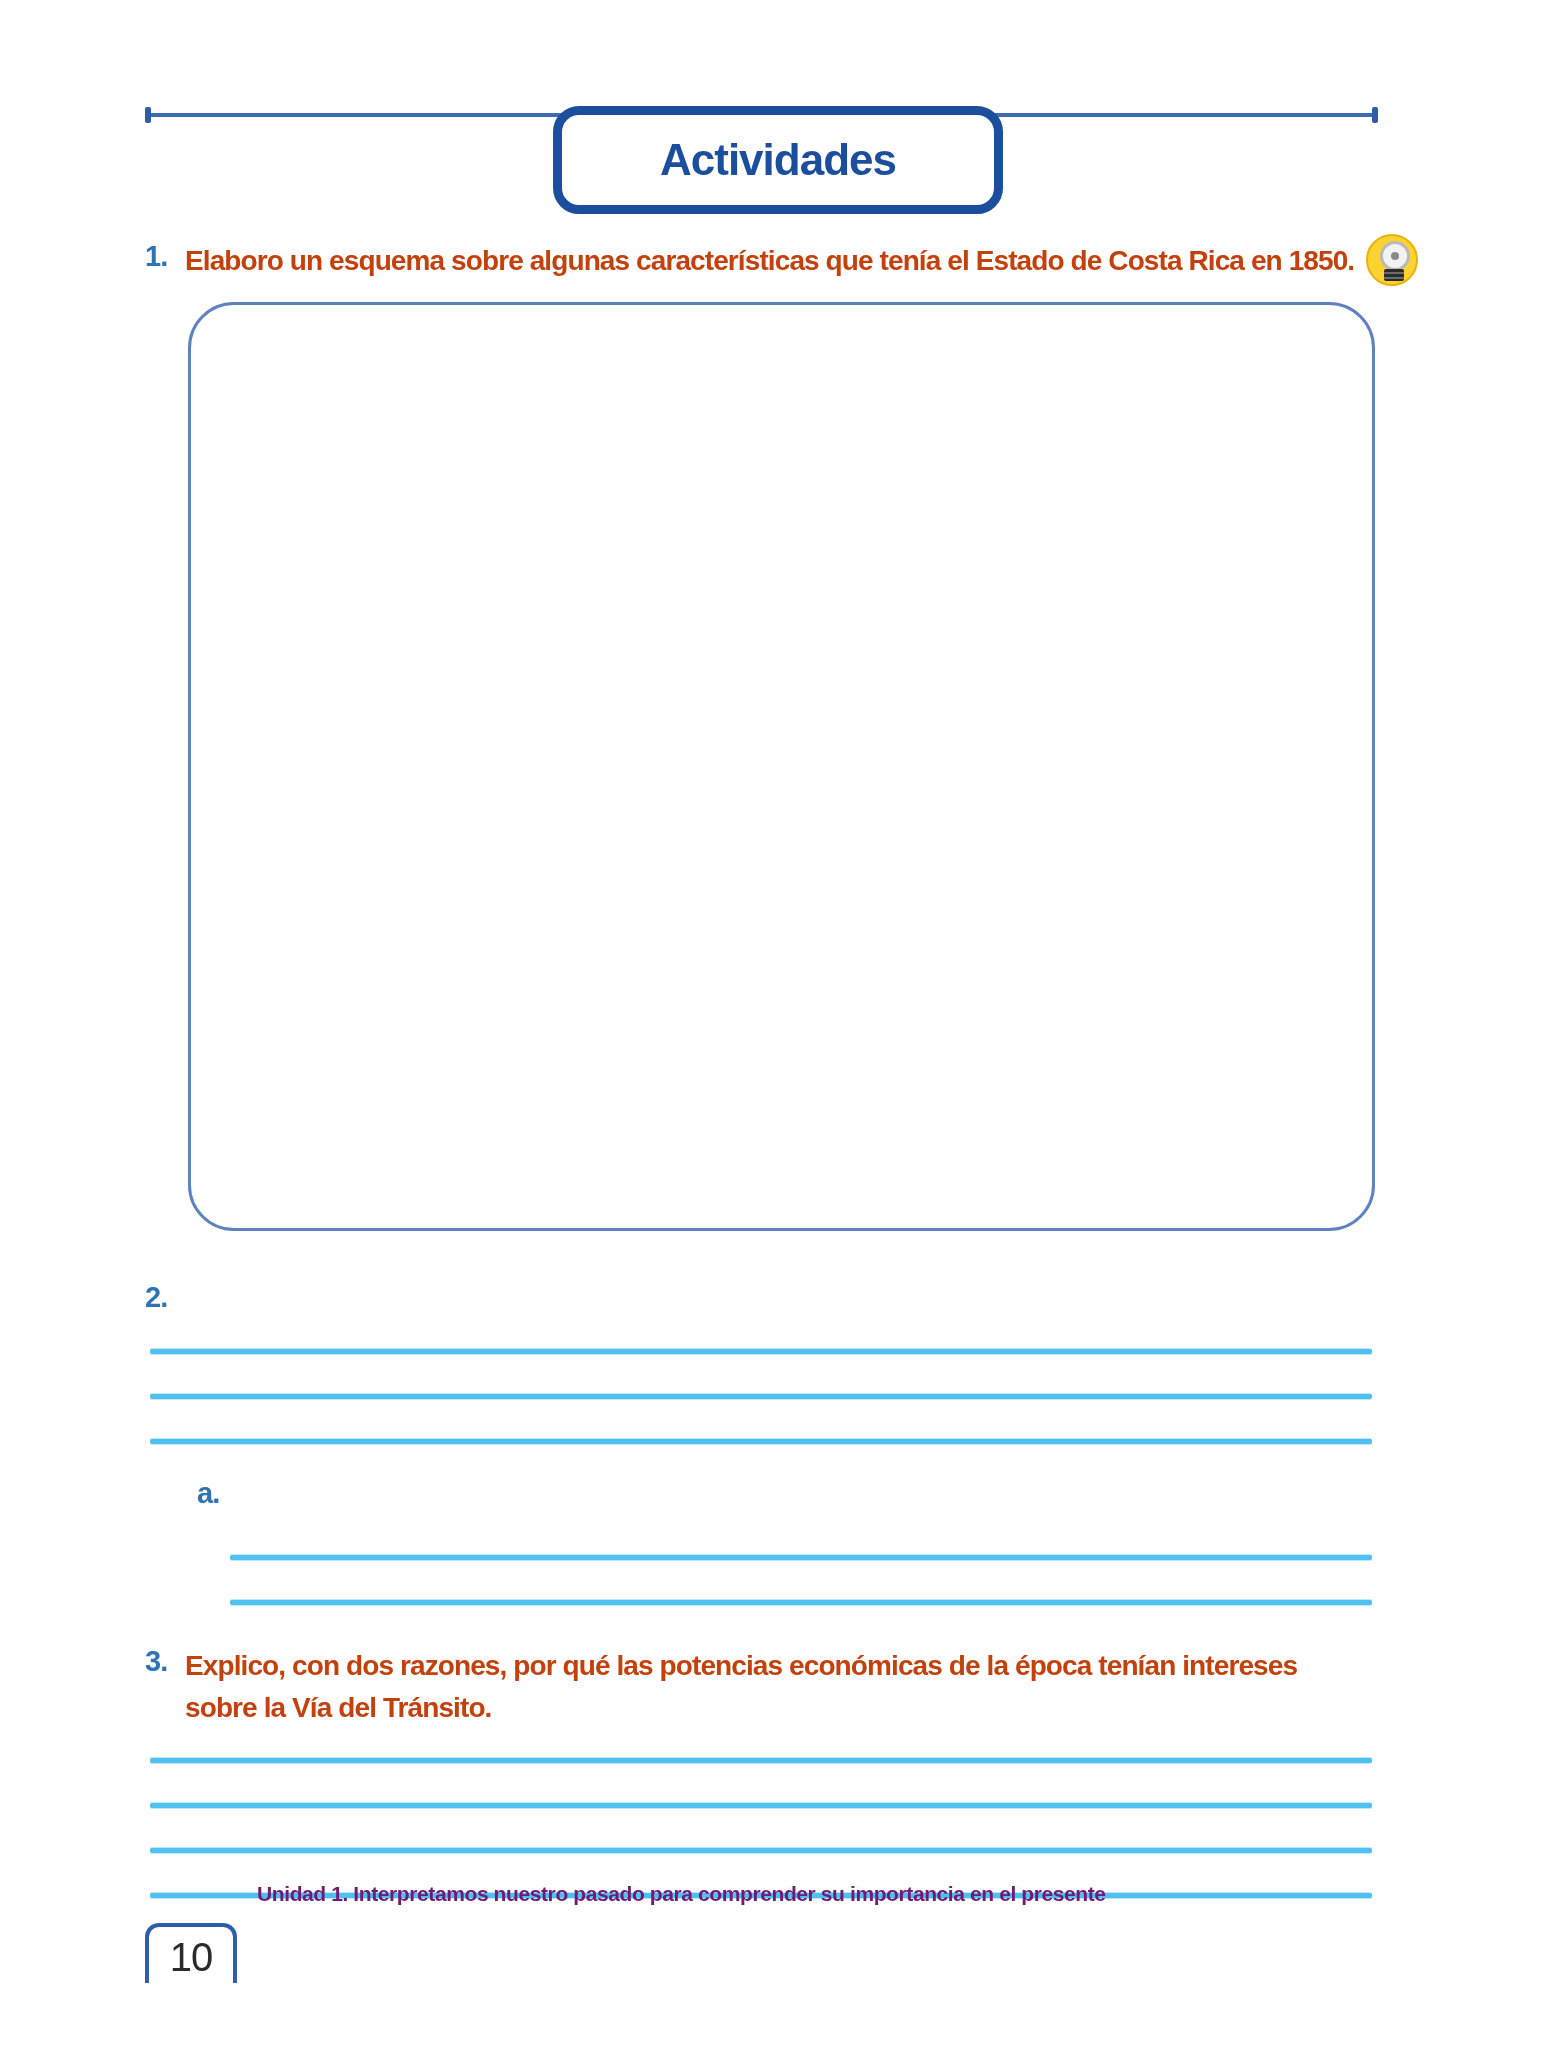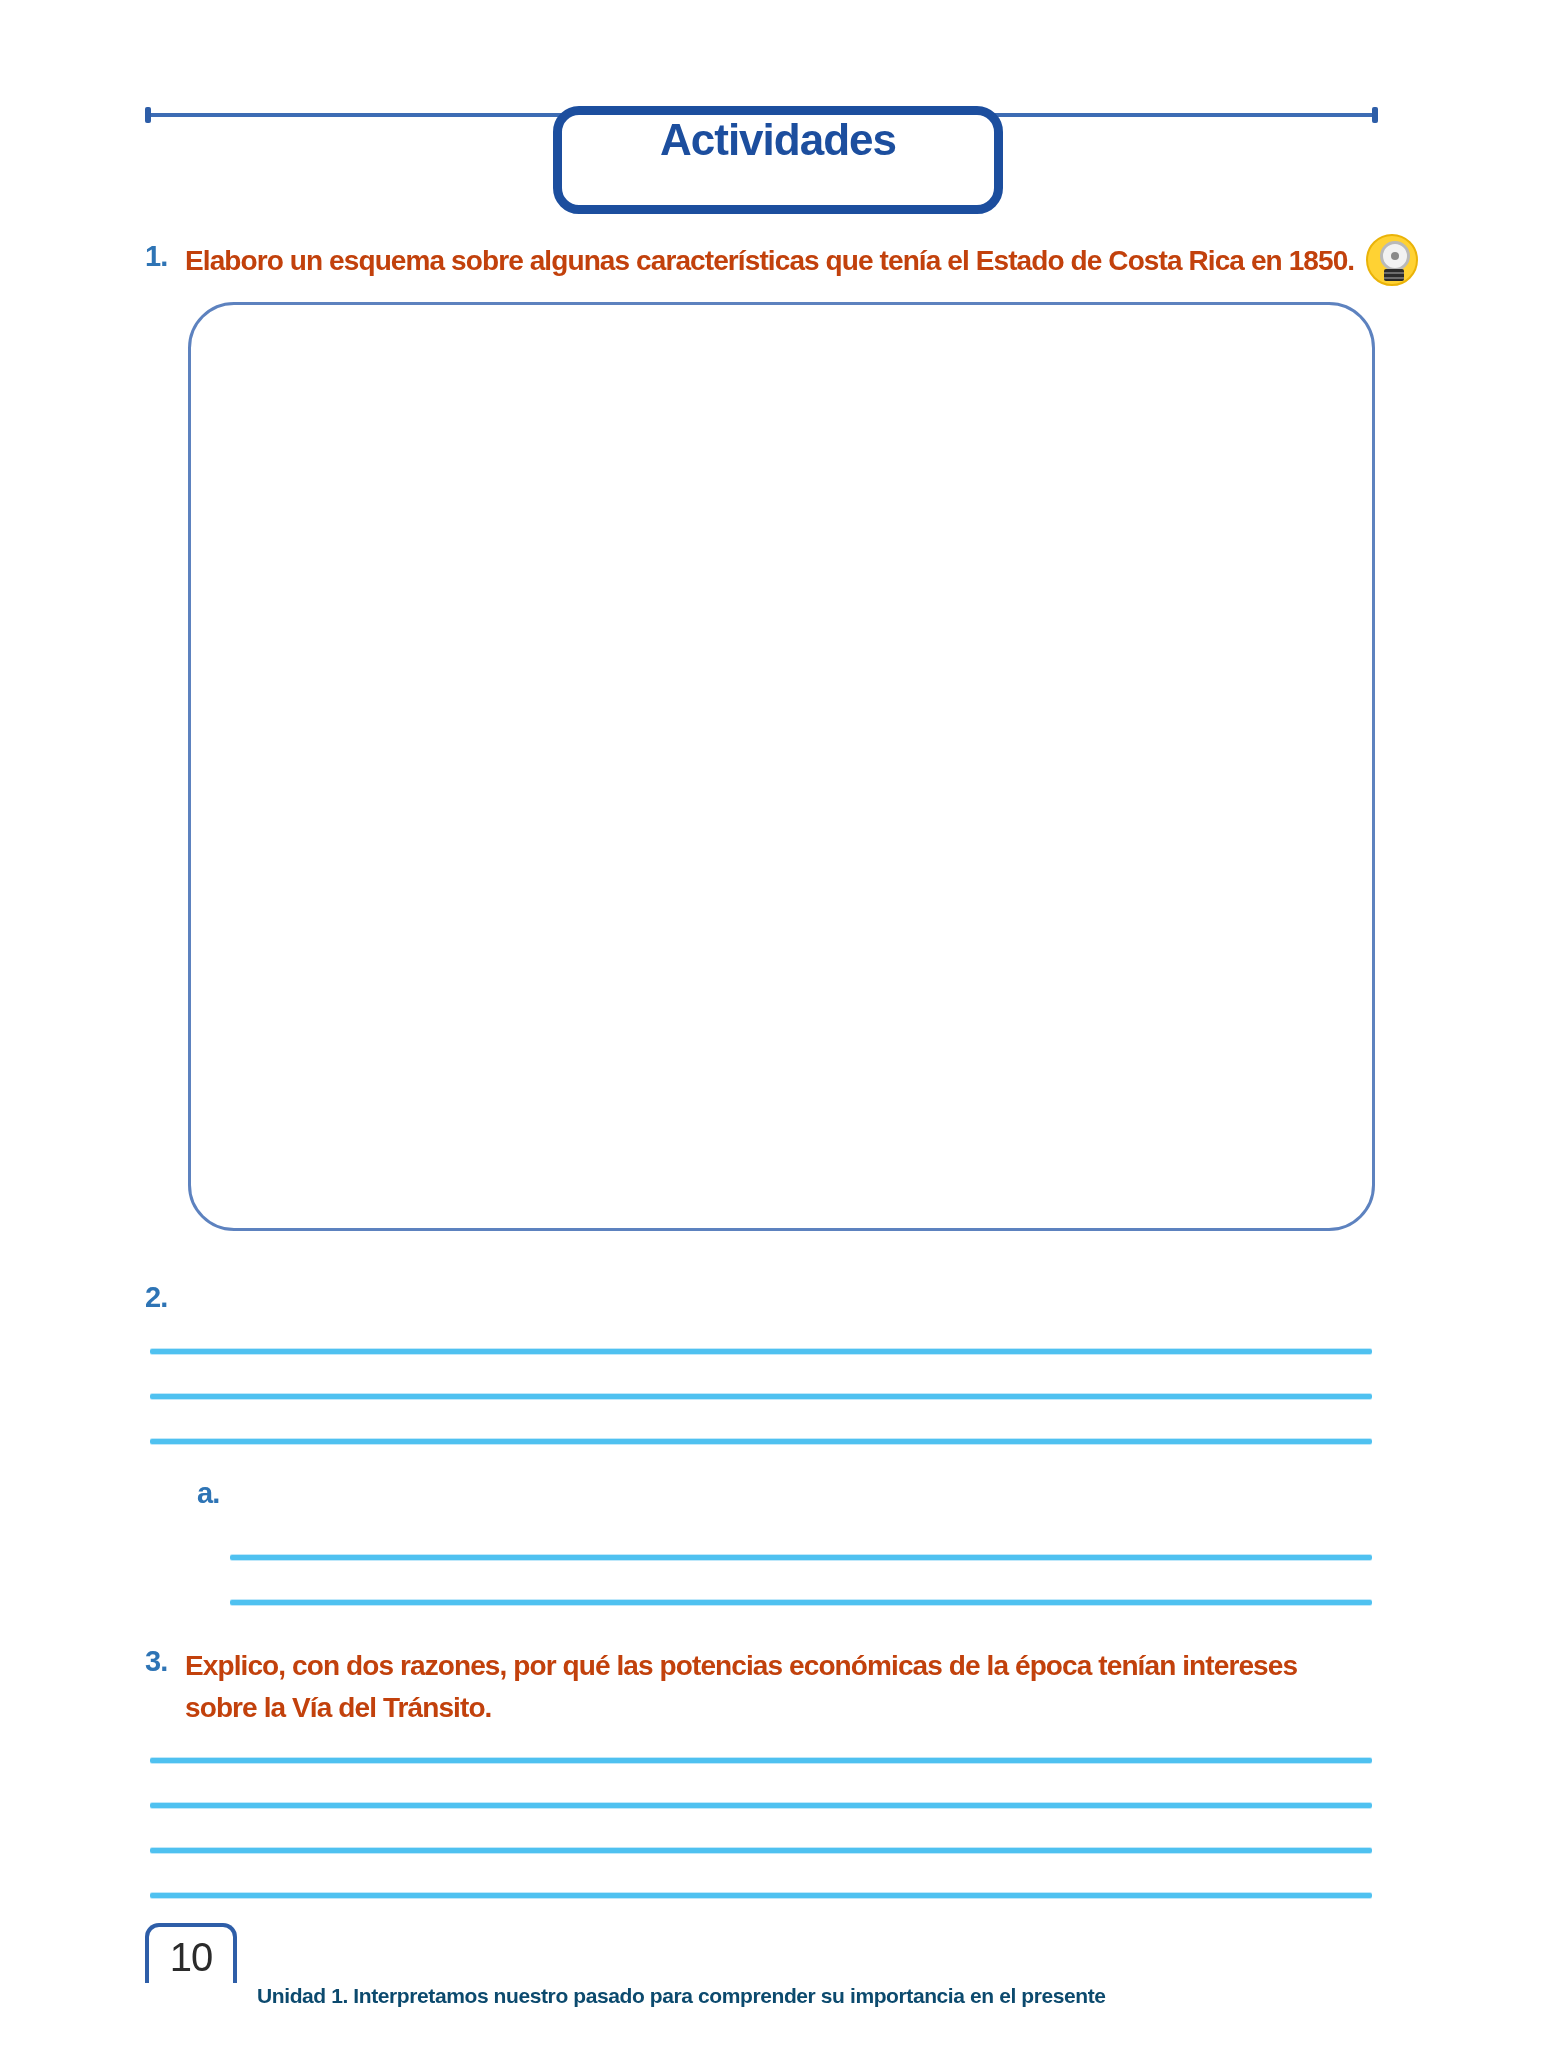--- a/index.html
+++ b/index.html
@@ -19,21 +19,21 @@
   }
   .rule-tick{
     position:absolute;width:6px;height:16px;background:#2e5ea8;top:107px;z-index:1;
     border-radius:2px;
   }
   .rule-tick.left{left:145px;}
   .rule-tick.right{left:1372px;}
   .title-tab{
     position:absolute;left:553px;top:106px;width:432px;height:90px;
     background:#ffffff;border:9px solid #1c4e9e;border-radius:26px;
-    z-index:2;display:flex;align-items:flex-start;justify-content:center;
+    z-index:2;display:flex;align-items:center;justify-content:center;
   }
   .title-tab span{
     font-size:44px;font-weight:bold;color:#1c4e9e;letter-spacing:-1px;
   }
 
   
   .q{position:absolute;display:flex;align-items:flex-start;}
   .qnum{
     flex:0 0 40px;font-size:29px;font-weight:bold;color:#2e74b5;letter-spacing:-1px;
   }
@@ -88,22 +88,22 @@
   
   .page-tab{
     position:absolute;left:145px;top:1923px;width:84px;height:56px;
     border:4px solid #2e5ea8;border-bottom:none;border-radius:14px 14px 0 0;
     display:flex;justify-content:center;background:#ffffff;
   }
   .page-tab span{
     font-size:40px;font-weight:normal;color:#2b2b2b;margin-top:8px;letter-spacing:-1px;
   }
   .footer-text{
-    position:absolute;left:257px;top:1984px;
-    font-size:21px;font-weight:bold;color:#0c4a6e;letter-spacing:-0.4px;
+    position:absolute;left:257px;top:1882px;
+    font-size:21px;font-weight:bold;color:#701a75;letter-spacing:-0.4px;
   }
 </style>
 </head>
 <body>
 
 <div class="page">
 
   <div class="header-rule"></div>
   <div class="rule-tick left"></div>
   <div class="rule-tick right"></div>

